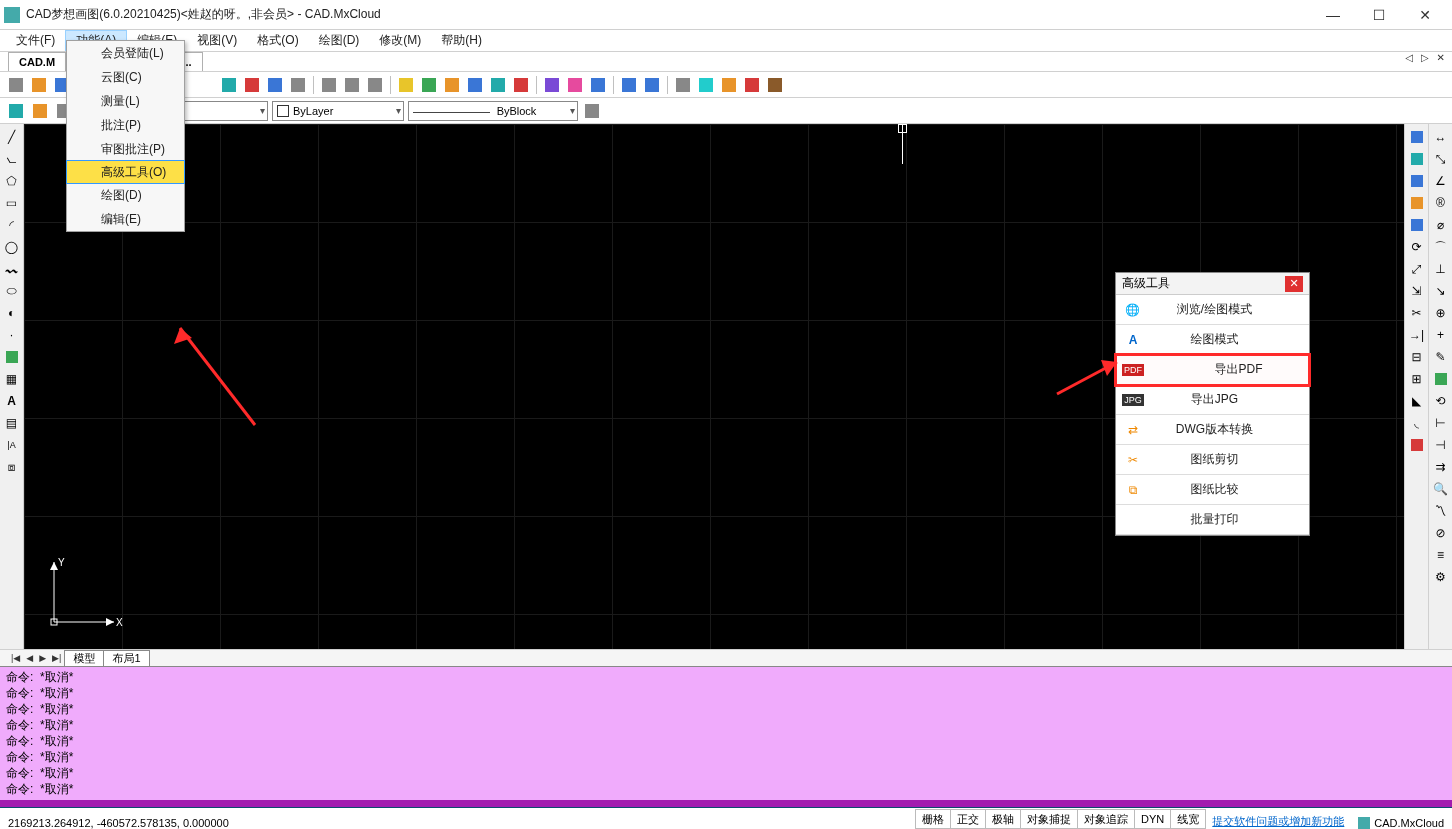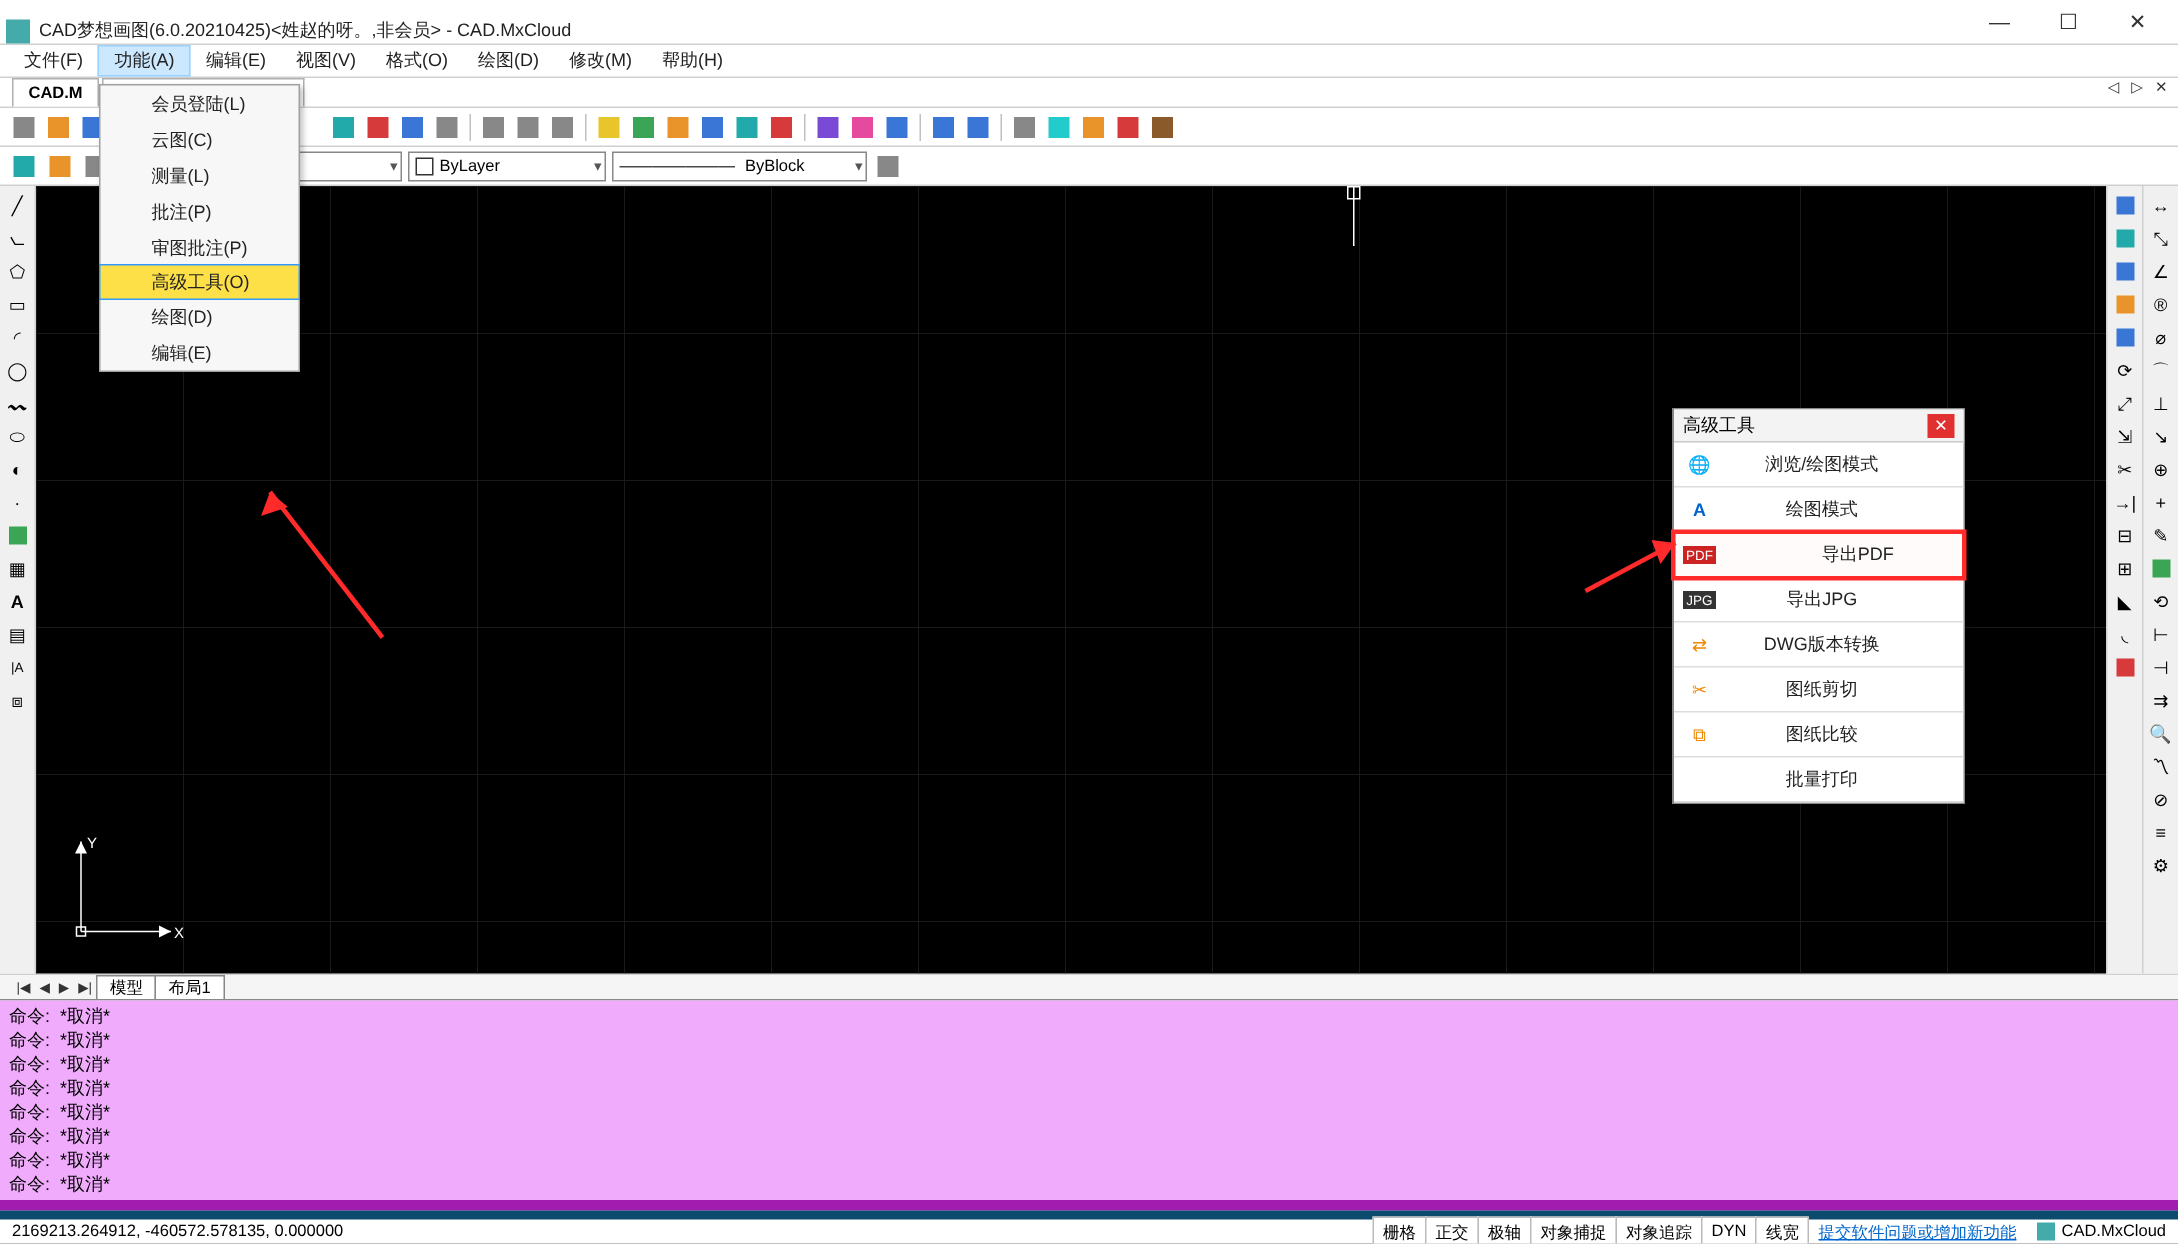--- a/index.html
+++ b/index.html
@@ -1,30 +1,30 @@
 <!DOCTYPE html>
 <html><head>
 <meta charset="utf-8">
 <style>
 * { box-sizing: border-box; margin: 0; padding: 0; font-family: "Microsoft YaHei", SimSun, Arial, sans-serif; }
 html,body { width: 1452px; height: 829px; background: #fff; font-size: 12px; overflow: hidden; }
 
 
-.titlebar { height: 30px; display:flex; align-items:flex-end; padding:0 4px; border-bottom:1px solid #d0d0d0; }
+.titlebar { height: 30px; display:flex; align-items:center; padding:0 4px; border-bottom:1px solid #d0d0d0; }
 .titlebar .app-icon { width:16px; height:16px; background:#4aa; margin-right:6px; display:inline-block; }
 .titlebar .title { flex:1; font-size:12px; color:#222; }
 .titlebar .winbtn { width:46px; height:30px; display:flex; align-items:center; justify-content:center; font-size:14px; color:#333; }
 
 
 .menubar { height:22px; display:flex; align-items:stretch; border-bottom:1px solid #d0d0d0; padding-left:6px; position:relative; }
 .menubar .item { padding:0 10px; display:flex; align-items:center; font-size:12px; color:#222; }
 .menubar .item.active { background:#cce8ff; border:1px solid #99d1ff; }
 
 
-.dropdown { position:absolute; left:66px; top:56px; width:134px; background:#f7f7f7; border:1px solid #a0a0a0; box-shadow:2px 2px 4px rgba(0,0,0,.25); z-index:50; }
+.dropdown { position:absolute; left:66px; top:40px; width:119px; background:#f7f7f7; border:1px solid #a0a0a0; box-shadow:2px 2px 4px rgba(0,0,0,.25); z-index:50; }
 .dropdown .ditem { height:24px; padding:0 12px 0 34px; display:flex; align-items:center; font-size:12px; color:#222; position:relative; }
 .dropdown .ditem.selected { background:#fde047; border:1px solid #3399ff; margin:-1px; }
 
 
 .doctabs { height:20px; display:flex; align-items:flex-end; padding-left:8px; border-bottom:1px solid #d0d0d0; position:relative; }
 .doctabs .tab { height:19px; padding:0 10px; background:#fff; border:1px solid #b0b0b0; border-bottom:none; display:flex; align-items:center; font-size:11px; font-weight:bold; margin-right:2px; }
 .doctabs .navbtns { position:absolute; right:4px; top:0; display:flex; gap:2px; font-size:10px; color:#333;}
 .doctabs .navbtns span { padding:0 3px; }
 
 
@@ -75,21 +75,21 @@
 
 .layouttabs { height:18px; display:flex; align-items:center; padding-left:8px; border-top:1px solid #d0d0d0; border-bottom:1px solid #888; font-size:11px; gap:0; background:#f5f5f5;}
 .layouttabs .nav { padding:0 3px; color:#333; font-size:9px; }
 .layouttabs .lt { padding:0 8px; border:1px solid #888; border-bottom:none; background:#fff; margin-right:-1px; }
 
 
 .cmdlog { height:140px; overflow:auto; border-bottom:7px solid #a21caf; padding:2px 6px; font-size:12px; font-family:SimSun,monospace; line-height:16px; background:#f0abfc;}
 .cmdlog .row { white-space:pre; }
 
 
-.statusbar { height:22px; display:flex; align-items:center; border-top:6px solid #0c4a6e; font-size:11px; }
+.statusbar { height:22px; display:flex; align-items:flex-end; border-top:1px solid #0c4a6e; font-size:11px; }
 .statusbar .coords { padding:0 8px; flex:1; }
 .statusbar .sbtn { padding:0 6px; height:20px; border:1px solid #bbb; margin-left:-1px; display:flex; align-items:center; background:#fff;}
 .statusbar .link { color:#0066cc; text-decoration:underline; padding:0 6px; }
 .statusbar .brand { padding:0 8px; display:flex; align-items:center; gap:4px; }
 .statusbar .brand .bic { width:12px;height:12px;background:#4aa;display:inline-block; }
 
 
 .c-blue{background:#3a76d6;} .c-green{background:#3aa655;} .c-orange{background:#e8942a;} .c-red{background:#d63a3a;}
 .c-yellow{background:#e8c52a;} .c-gray{background:#888;} .c-teal{background:#2aa;} .c-purple{background:#7a4ad6;}
 .c-cyan{background:#2cc;} .c-pink{background:#e64a9e;} .c-brown{background:#8a5a2a;}

